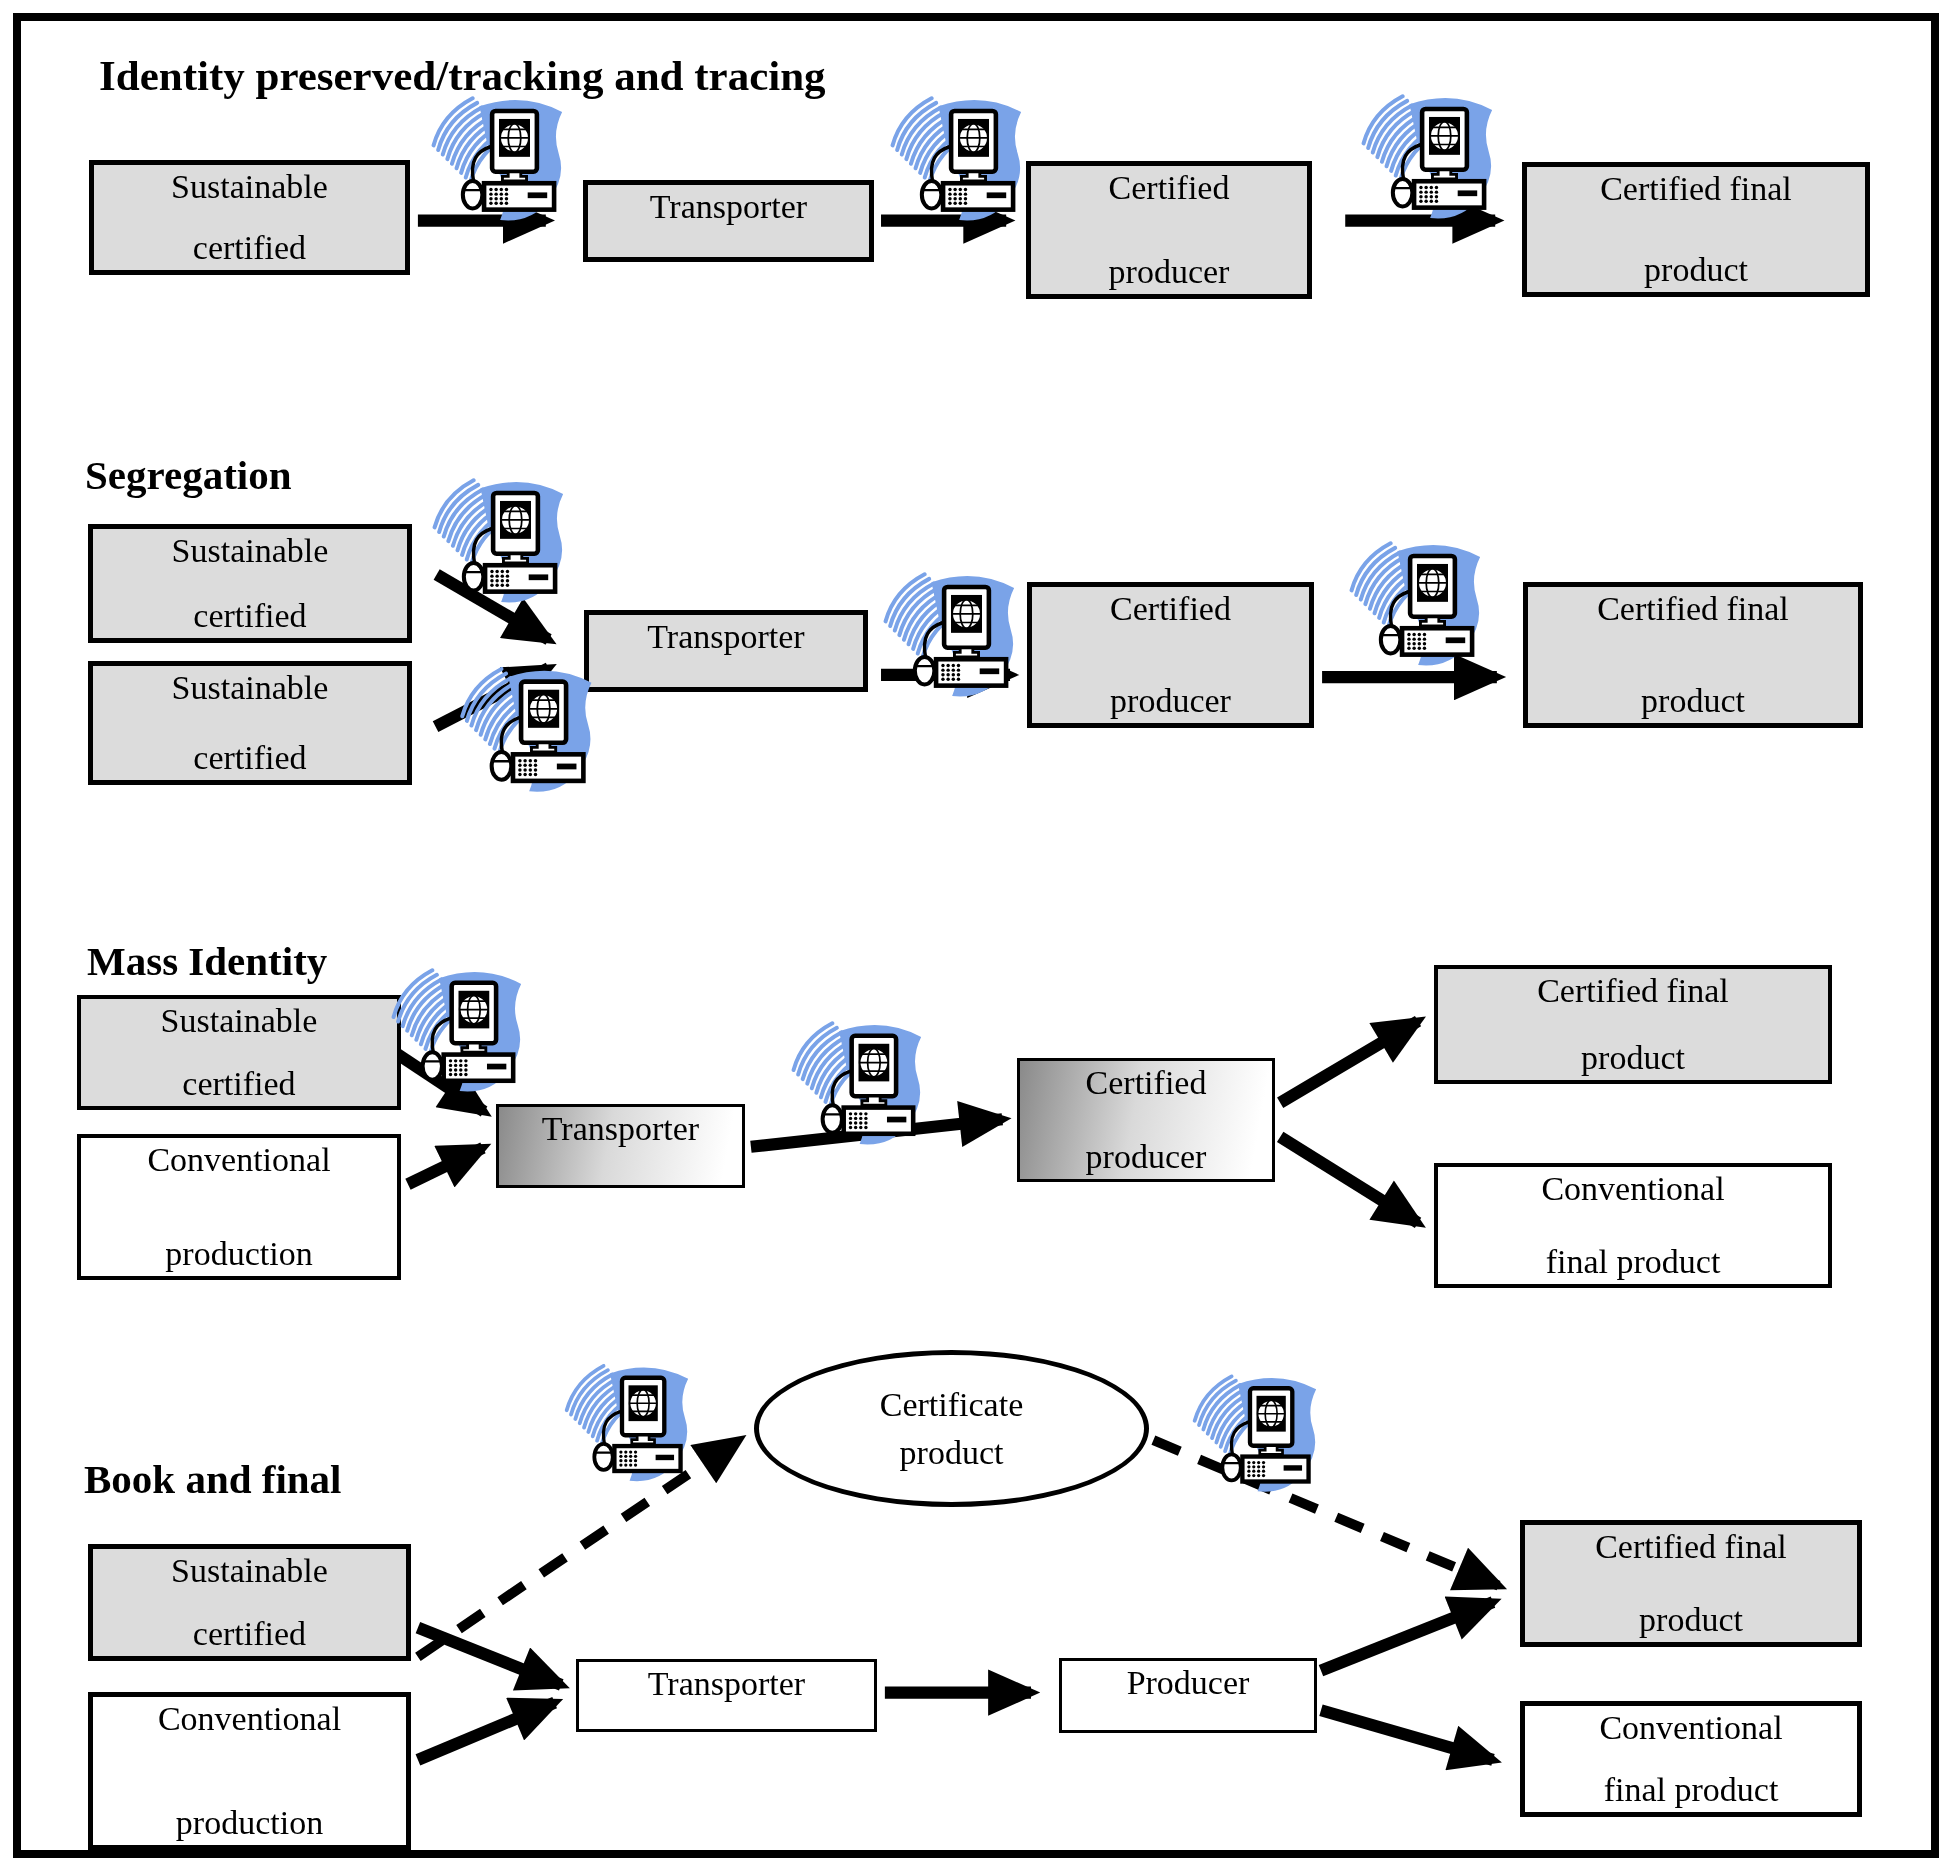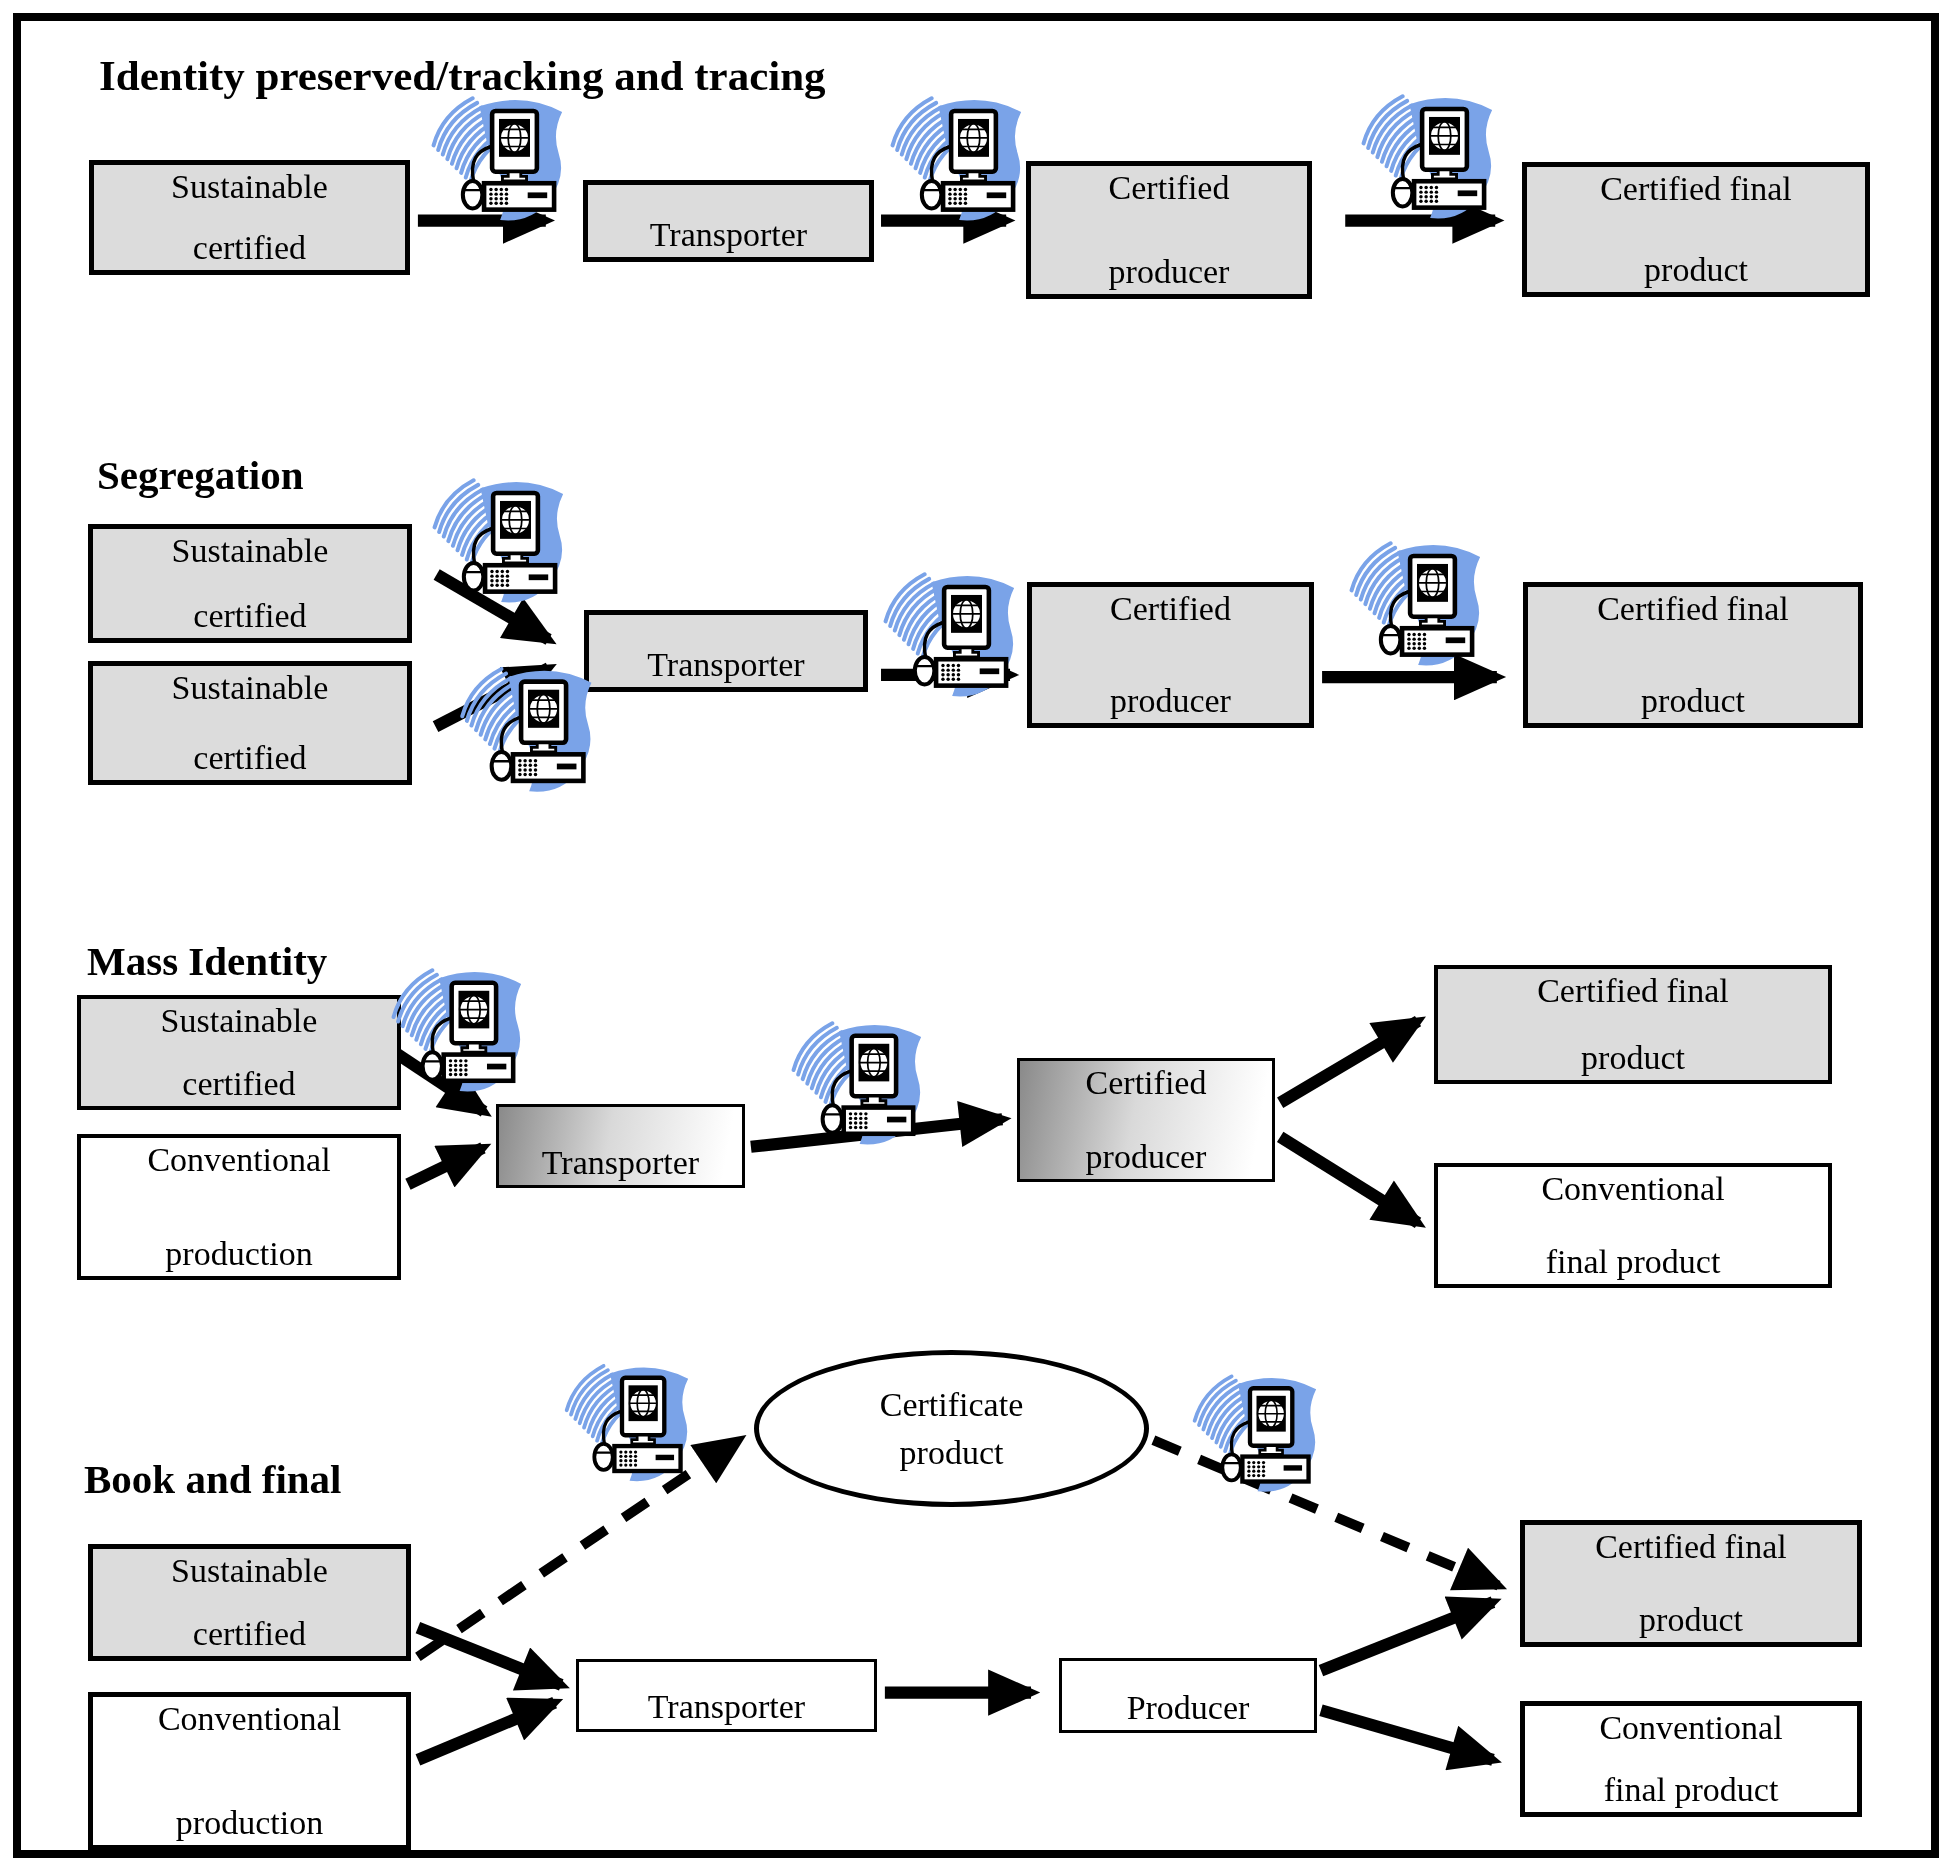--- a/index.html
+++ b/index.html
@@ -15,21 +15,21 @@
     position:absolute;font-weight:bold;font-size:41px;line-height:1.05;
     white-space:nowrap;z-index:2;
   }
   .node{
     position:absolute;box-sizing:border-box;border:5px solid #000;background:#dcdcdc;
     display:flex;flex-direction:column;align-items:center;justify-content:space-between;
     text-align:center;font-size:34px;line-height:1.1;z-index:2;padding:3.3px 2.2px;
   }
   .node.white{background:#ffffff;}
   .node.grad{background:linear-gradient(100deg,#8a8a8a 0%,#d9d9d9 45%,#ffffff 92%);}
-  .node.single{justify-content:flex-end;}
+  .node.single{justify-content:flex-start;}
   .node.b6{border-width:3.3px;} .node.b7{border-width:3.9px;} .node.b8{border-width:4.4px;}
   .ellipse{
     position:absolute;box-sizing:border-box;border:5.5px solid #000;border-radius:50%;
     background:#fff;display:flex;flex-direction:column;align-items:center;justify-content:center;
     text-align:right;font-size:34px;line-height:1.4;z-index:2;
   }
   .arrows{position:absolute;left:0;top:0;z-index:1;}
   .icon{position:absolute;z-index:3;}
   span{display:block;}
 </style>
@@ -113,21 +113,21 @@
     <line x1="758" y1="3005" x2="1340" y2="2612" stroke="#000" stroke-width="18" stroke-dasharray="52 38" marker-end="url(#ah)"></line>
     <line x1="2092" y1="2612" x2="2718" y2="2876" stroke="#000" stroke-width="18" stroke-dasharray="52 38" marker-end="url(#ah)"></line>
     <line x1="758" y1="2952" x2="1018" y2="3056" stroke="#000" stroke-width="22" marker-end="url(#ah)"></line>
     <line x1="758" y1="3192" x2="1006" y2="3088" stroke="#000" stroke-width="22" marker-end="url(#ah)"></line>
     <line x1="1605" y1="3070" x2="1870" y2="3070" stroke="#000" stroke-width="22" marker-end="url(#ah)"></line>
     <line x1="2396" y1="3030" x2="2708" y2="2906" stroke="#000" stroke-width="22" marker-end="url(#ah)"></line>
     <line x1="2396" y1="3102" x2="2708" y2="3192" stroke="#000" stroke-width="22" marker-end="url(#ah)"></line>
   </svg>
 
   <div class="sec-title" style="left:99px;top:53px;font-size:43px;">Identity preserved/tracking and tracing</div>
-  <div class="sec-title" style="left:97px;top:454px;">Segregation</div>
+  <div class="sec-title" style="left:85px;top:454px;">Segregation</div>
   <div class="sec-title" style="left:87px;top:940px;">Mass Identity</div>
   <div class="sec-title" style="left:84px;top:1458px;">Book and final</div>
 
   <div class="node" style="left:89px;top:160px;width:321px;height:115px;">
     <span>Sustainable</span>
     <span>certified</span>
   </div>
   <div class="node single" style="left:583px;top:180px;width:291px;height:82px;">
     <span>Transporter</span>
   </div>

